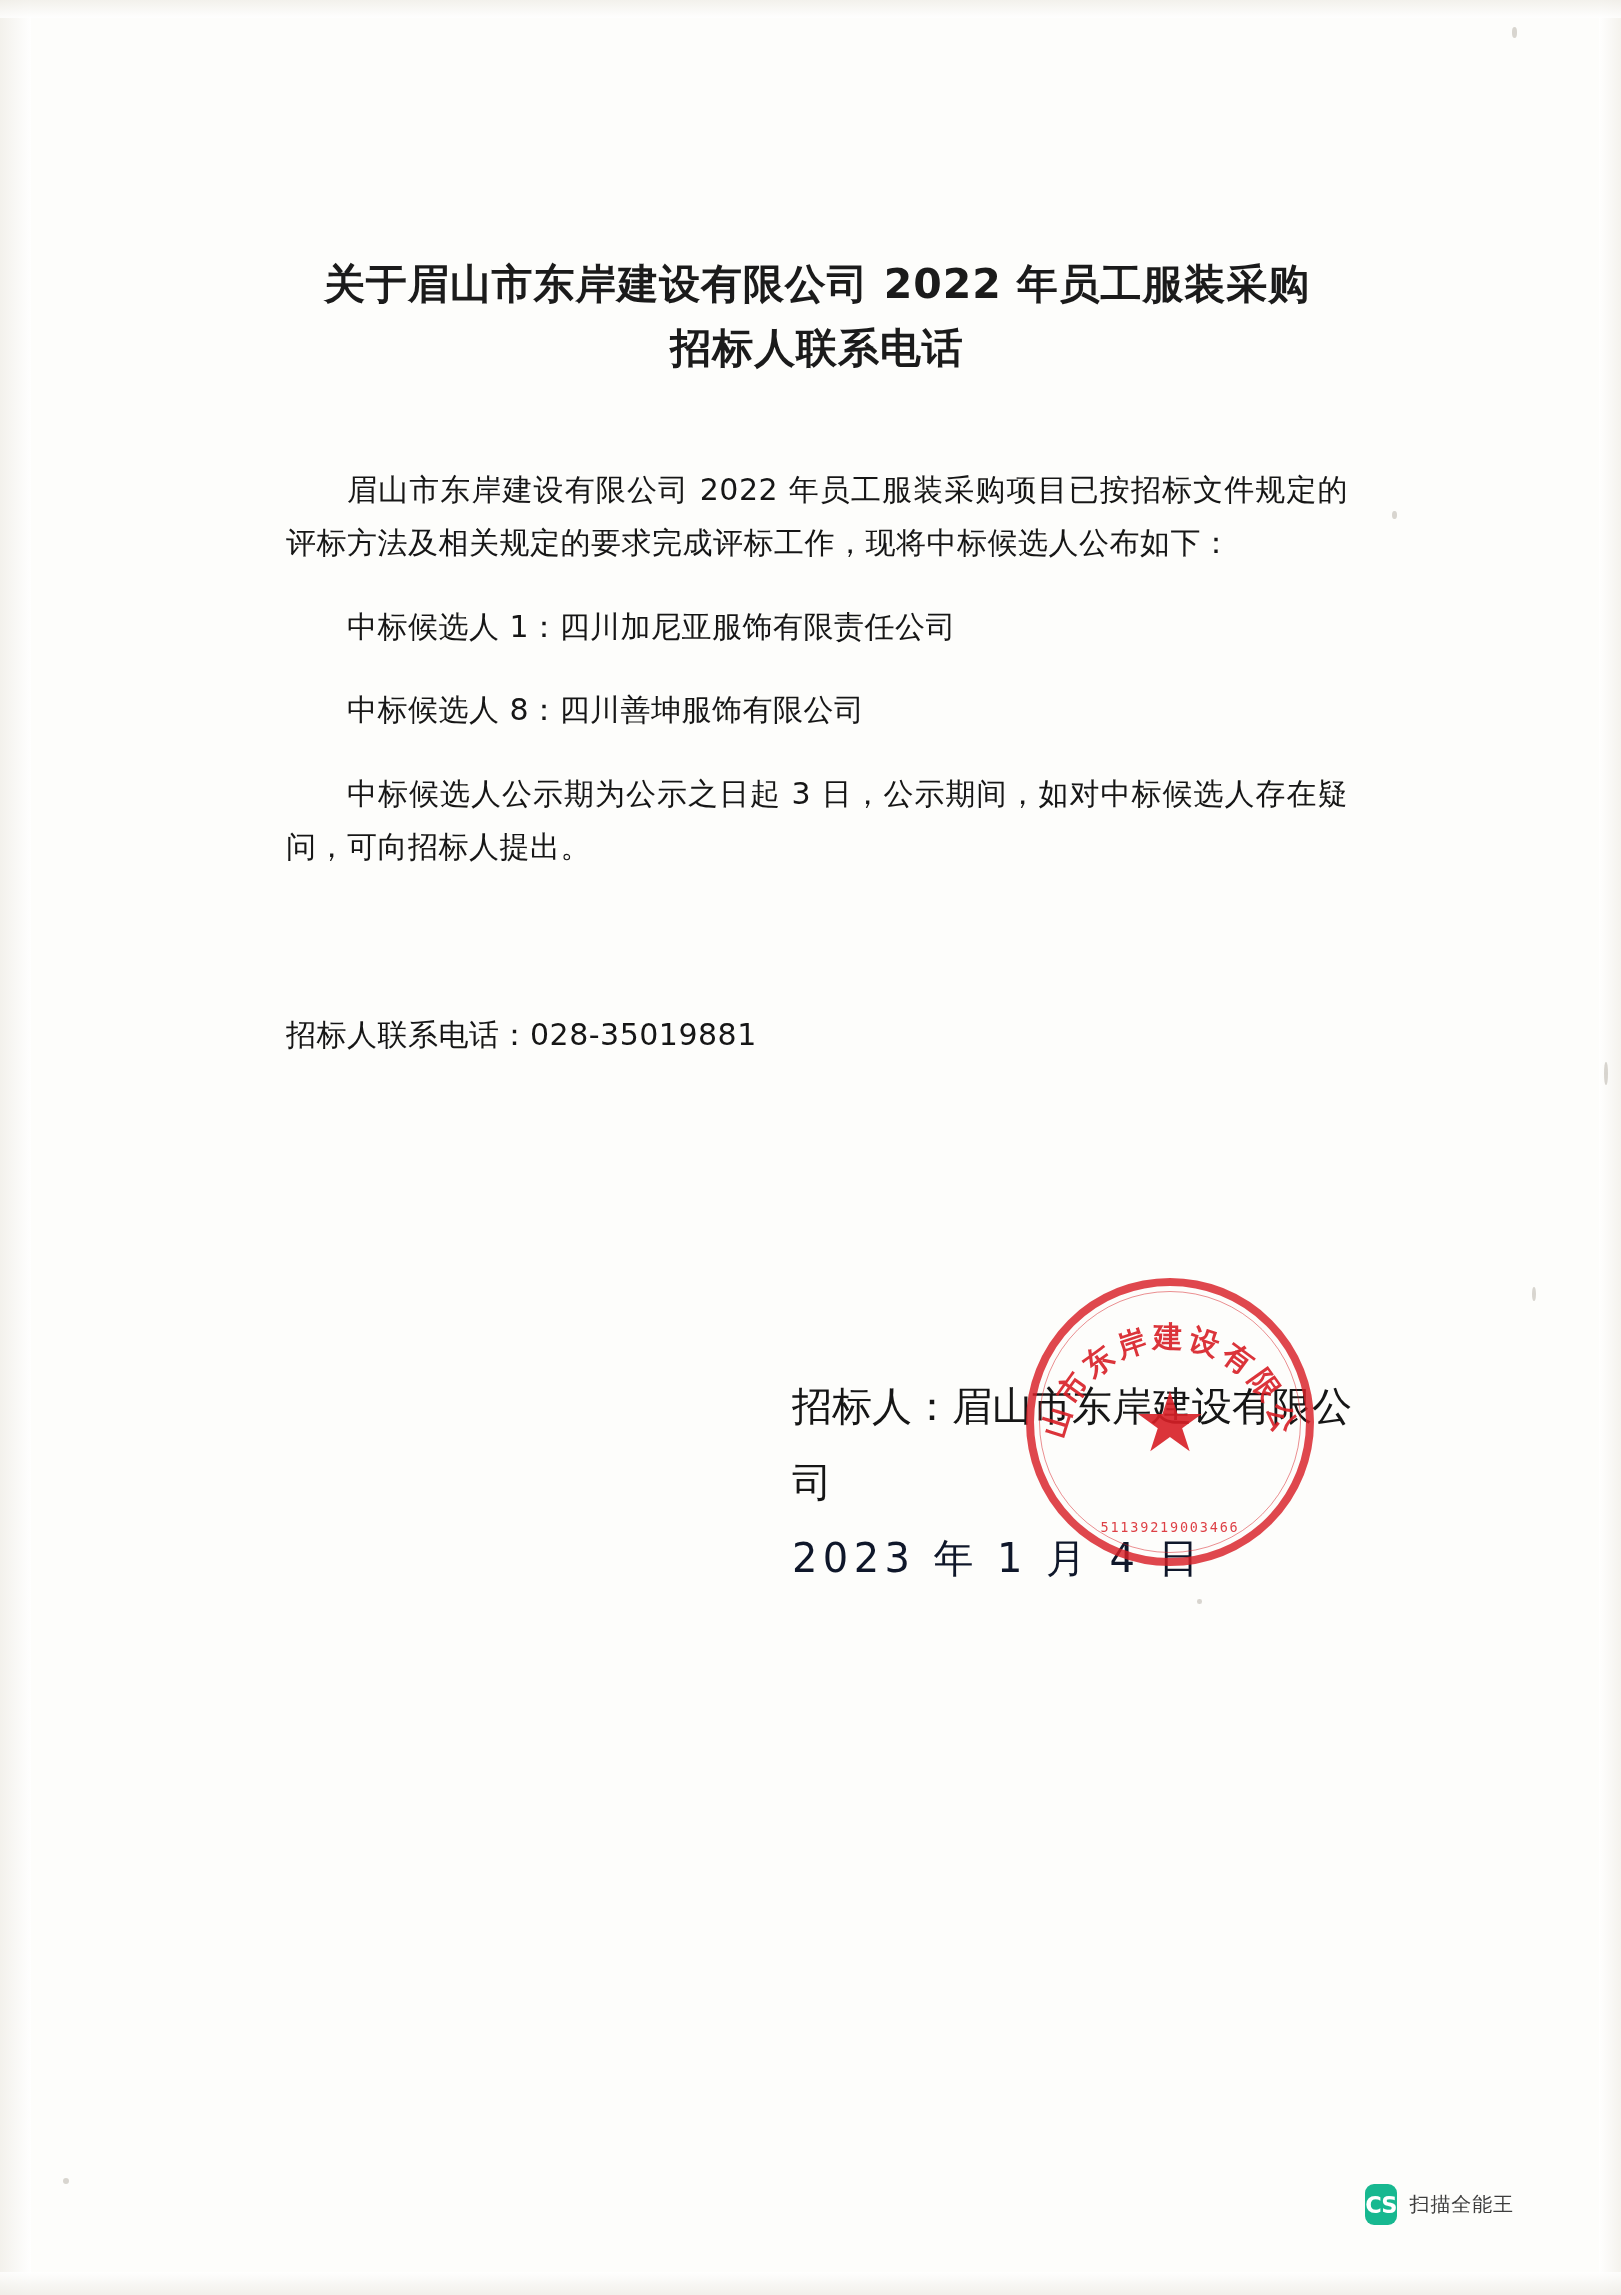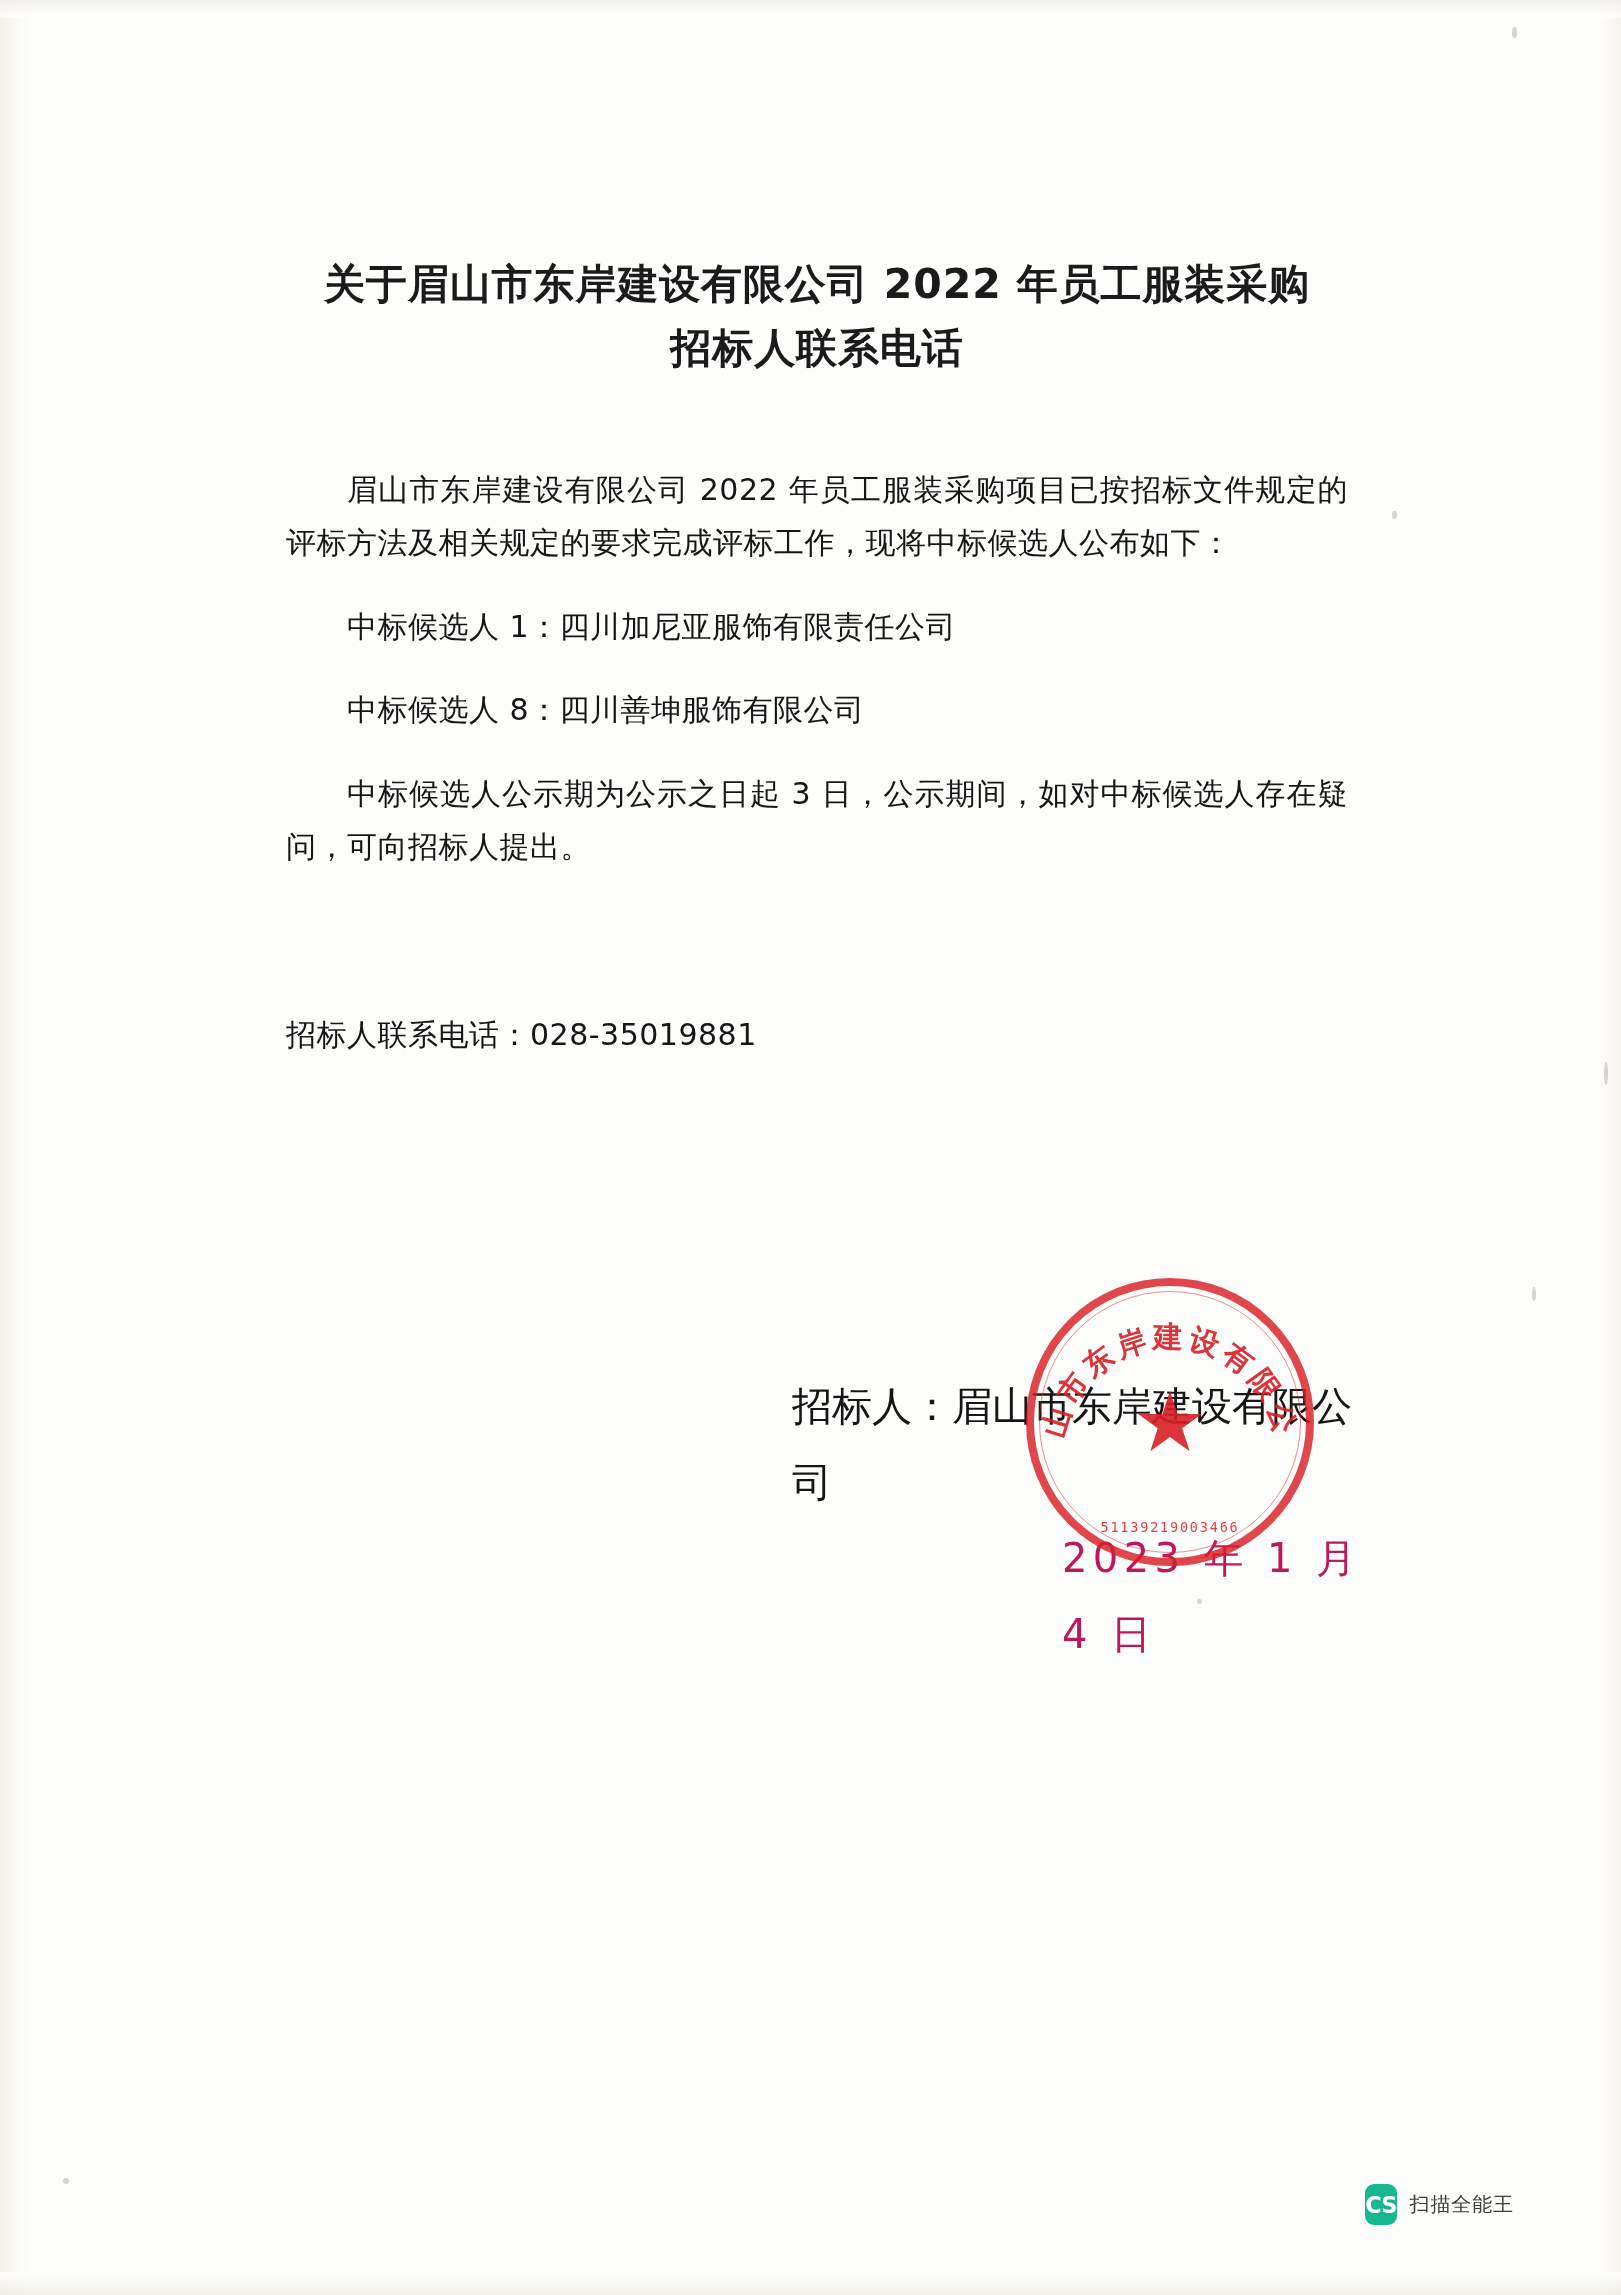--- a/index.html
+++ b/index.html
@@ -105,23 +105,22 @@
     position: absolute;
     left: 792px;
     top: 1368px;
     width: 576px;
     font-family: "DejaVu Sans", sans-serif;
     font-size: 40px;
     color: #161616;
     line-height: 1.9;
   }
   .sign-date {
-    margin-left: 270px;
     letter-spacing: 5.4px;
-    color: #be185d;
+    color: #0f172a;
   }
 
   
   .stamp {
     position: absolute;
     left: 1026px;
     top: 1278px;
     width: 288px;
     height: 288px;
     pointer-events: none;

